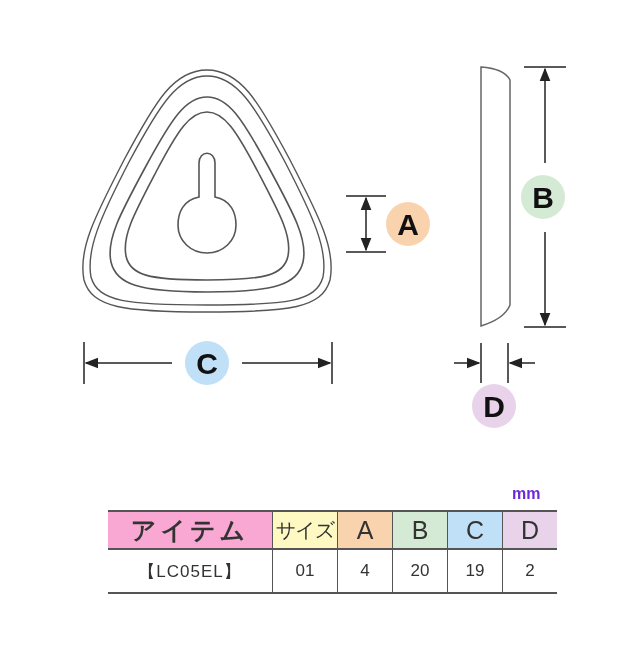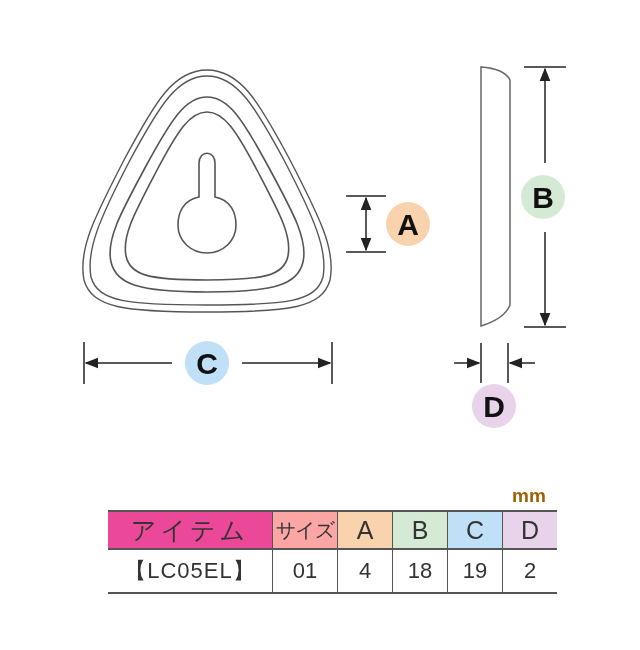--- a/index.html
+++ b/index.html
@@ -1,34 +1,34 @@
 <!DOCTYPE html>
 <html><head>
 <meta charset="utf-8">
 <style>
   html, body { margin: 0; padding: 0; background: #ffffff; }
   body { width: 640px; height: 650px; position: relative; overflow: hidden;
          font-family: "Liberation Sans", sans-serif; }
   .drawing { position: absolute; left: 0; top: 0; width: 640px; height: 470px; }
   .badge-label { font-family: "Liberation Sans", sans-serif; font-weight: bold; font-size: 30px; fill: #111; }
-  .unit { position: absolute; left: 512px; top: 485px; font-size: 19px; font-weight: bold; color: #a16207;
+  .unit { position: absolute; left: 512px; top: 485px; font-size: 16px; font-weight: bold; color: #6d28d9;
           font-family: "Liberation Sans", sans-serif; }
   table.spec { position: absolute; left: 108px; top: 510px; border-collapse: collapse;
                font-family: "Liberation Sans", sans-serif; color: #333; }
   table.spec td { border-left: 1.5px solid #555; border-right: 1.5px solid #555; text-align: center;
                   padding: 0; vertical-align: middle; }
   table.spec td:first-child { border-left: none; }
   table.spec td:last-child { border-right: none; }
   table.spec tr.head td { height: 36px; font-size: 25px; border-top: 2.5px solid #555; border-bottom: 2px solid #555; }
-  table.spec tr.row td { height: 42px; font-size: 22px; border-bottom: 2.5px solid #555; }
+  table.spec tr.row td { height: 42px; font-size: 17px; border-bottom: 2.5px solid #555; }
   .c-item { width: 164px; }
   .c-size { width: 64px; }
   .c-a, .c-b, .c-c, .c-d { width: 54px; }
-  .h-item { background: #ec4899; letter-spacing: 4px; }
-  .h-size { background: #fca5a5; font-size: 20px !important; letter-spacing: -1px; }
+  .h-item { background: #f9a8d4; letter-spacing: 4px; font-weight: bold; }
+  .h-size { background: #fef9c3; font-size: 20px !important; letter-spacing: -1px; }
   .h-a { background: #f9d3ad; }
   .h-b { background: #d5ead4; }
   .h-c { background: #bfe0f6; }
   .h-d { background: #e8d3ea; }
   .r-item { letter-spacing: 1px; }
 </style>
 </head>
 <body>
 
 <svg class="drawing" viewBox="0 0 640 470" xmlns="http://www.w3.org/2000/svg">
@@ -103,18 +103,18 @@
     <td class="c-size h-size">サイズ</td>
     <td class="c-a h-a">A</td>
     <td class="c-b h-b">B</td>
     <td class="c-c h-c">C</td>
     <td class="c-d h-d">D</td>
   </tr>
   <tr class="row">
     <td class="c-item r-item">【LC05EL】</td>
     <td class="c-size">01</td>
     <td class="c-a">4</td>
-    <td class="c-b">18</td>
+    <td class="c-b">20</td>
     <td class="c-c">19</td>
     <td class="c-d">2</td>
   </tr>
 </tbody>
   </table>
 
 </body></html>

